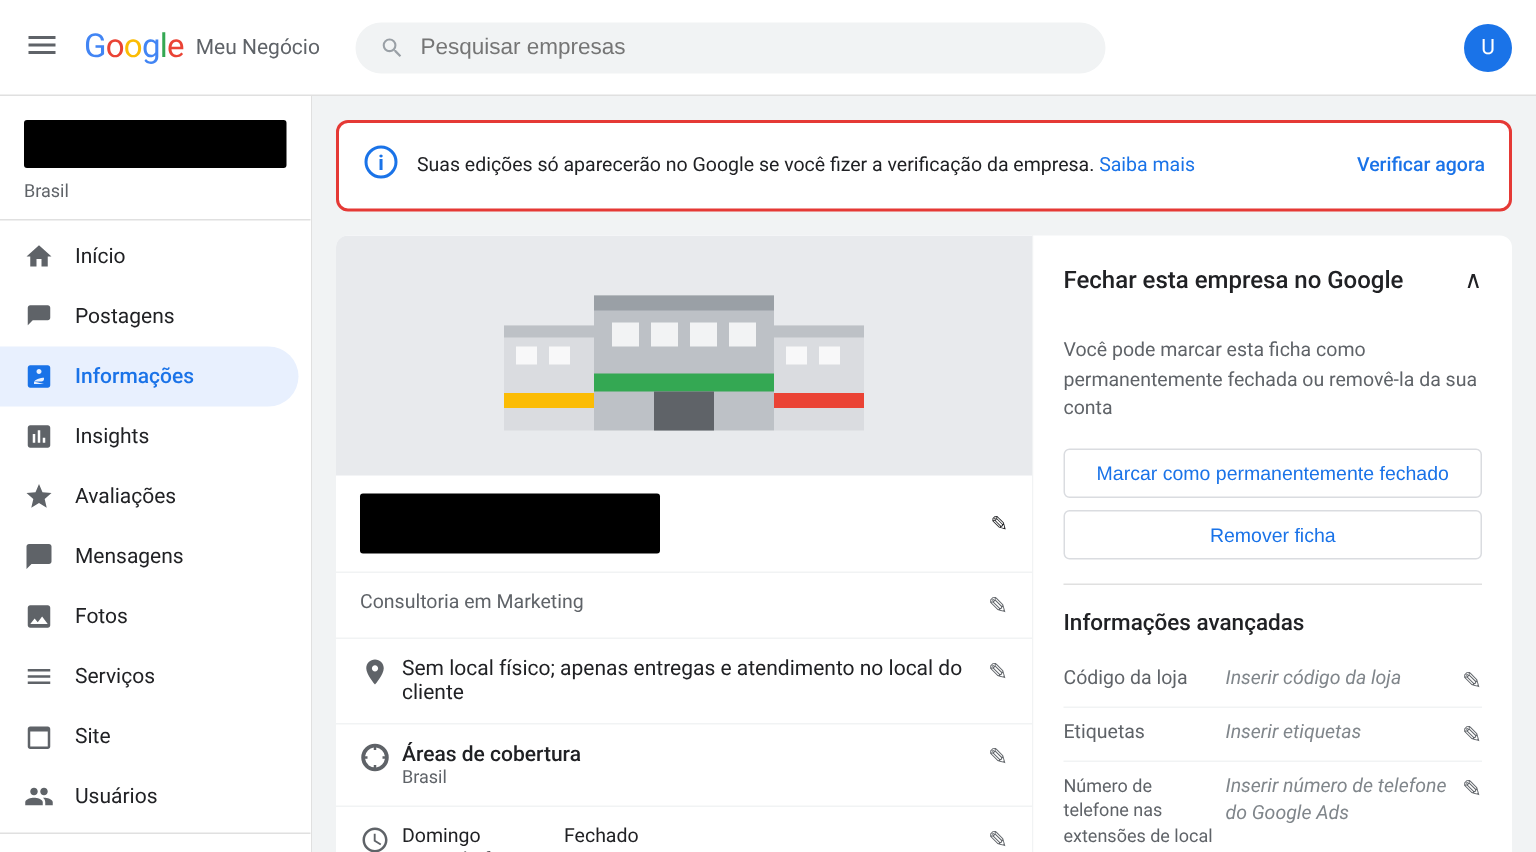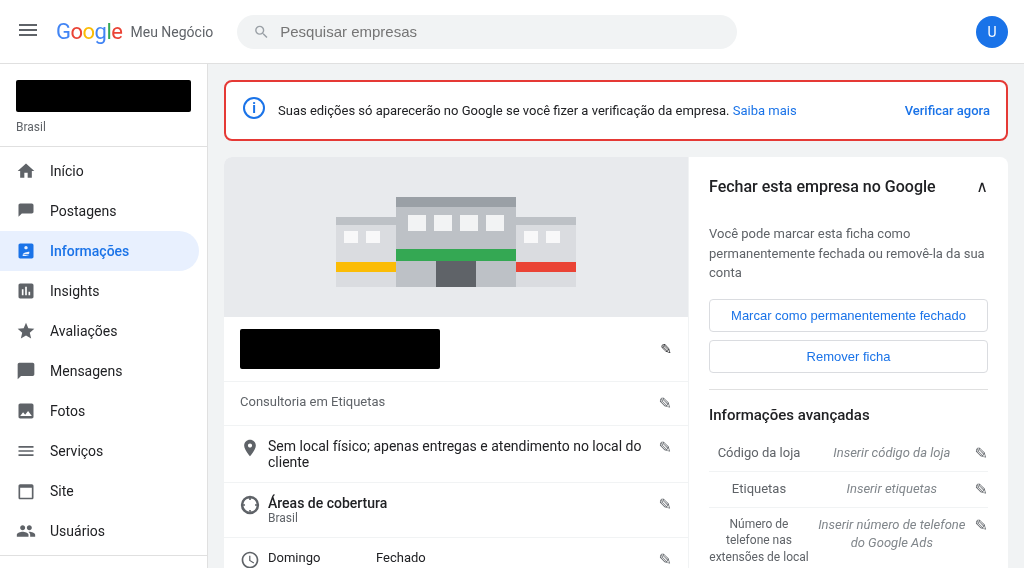--- a/index.html
+++ b/index.html
@@ -92,21 +92,21 @@
     .right-panel { background: #fff; border-radius: 0 8px 8px 0; border-left: 1px solid #f1f3f4; padding: 20px; overflow-y: auto; }
     .right-panel-title { font-size: 16px; font-weight: 500; color: #202124; display: flex; align-items: center; justify-content: space-between; margin-bottom: 12px; }
     .right-panel-desc { font-size: 13px; color: #5f6368; margin-bottom: 16px; line-height: 1.5; margin-top: 28px; }
     .btn-outline {
       display: block; padding: 8px 16px; border: 1px solid #dadce0; border-radius: 4px;
       background: #fff; color: #1a73e8; font-size: 13px; cursor: pointer;
       text-align: center; margin-bottom: 8px; width: 100%;
     }
     .divider { height: 1px; background: #e0e0e0; margin: 16px 0; }
     .adv-info-title { font-size: 15px; font-weight: 500; margin-bottom: 12px; }
-    .adv-row { display: flex; align-items: flex-start; padding: 8px 0; border-bottom: 1px solid #f1f3f4; gap: 8px; text-align: center; }
+    .adv-row { display: flex; align-items: flex-start; padding: 8px 0; border-bottom: 1px solid #f1f3f4; gap: 8px; }
     .adv-label { font-size: 13px; color: #5f6368; width: 100px; flex-shrink: 0; line-height: 1.4; }
     .adv-value { font-size: 13px; color: #80868b; font-style: italic; flex: 1; line-height: 1.4; }
     .adv-edit { color: #5f6368; cursor: pointer; font-size: 16px; flex-shrink: 0; }
 
     
     .icon-location { color: #5f6368; }
     .icon-hours { color: #5f6368; }
   </style>
 </head>
 <body>
@@ -293,21 +293,21 @@
           </svg>
         </div>
 
         <div class="business-name-row">
           <div class="business-name-box"></div>
           <div style="flex:1"></div>
           <span class="edit-btn">✎</span>
         </div>
 
         <div class="info-row">
-          <span class="row-content business-type">Consultoria em Etiquetas</span>
+          <span class="row-content business-type">Consultoria em Marketing</span>
           <span class="edit-btn">✎</span>
         </div>
 
         <div class="info-row">
           <span class="icon icon-location">
             <svg width="20" height="20" viewBox="0 0 24 24">
                 <path d="M12 2C8.13 2 5 5.13 5 9c0 5.25 7 13 7 13s7-7.75 7-13c0-3.87-3.13-7-7-7zm0 9.5c-1.38 0-2.5-1.12-2.5-2.5S10.62 6.5 12 6.5s2.5 1.12 2.5 2.5S13.38 11.5 12 11.5z" fill="#5f6368"></path>
               </svg>
           </span>
           <span class="row-content">Sem local físico; apenas entregas e atendimento no local do cliente</span>

